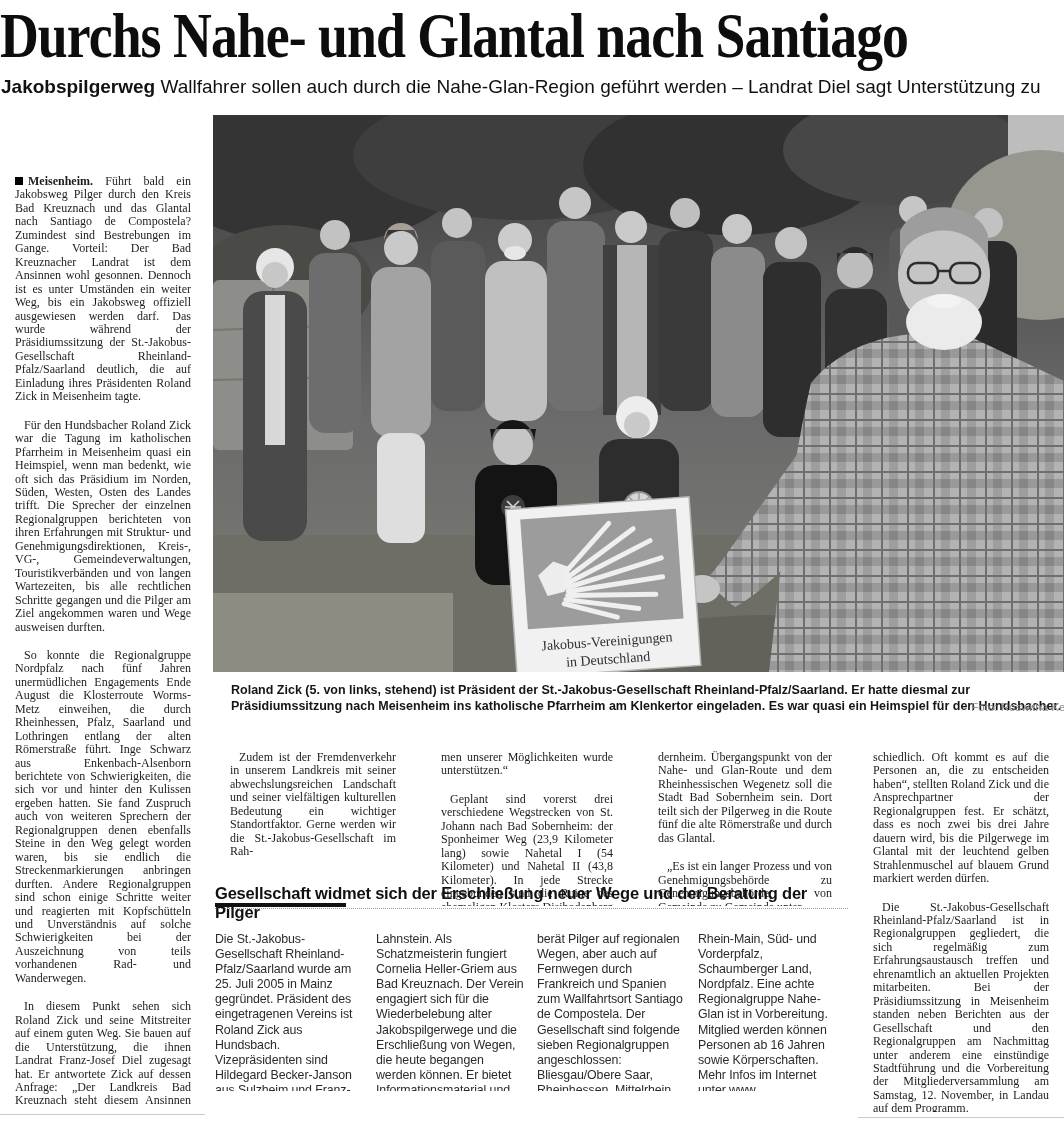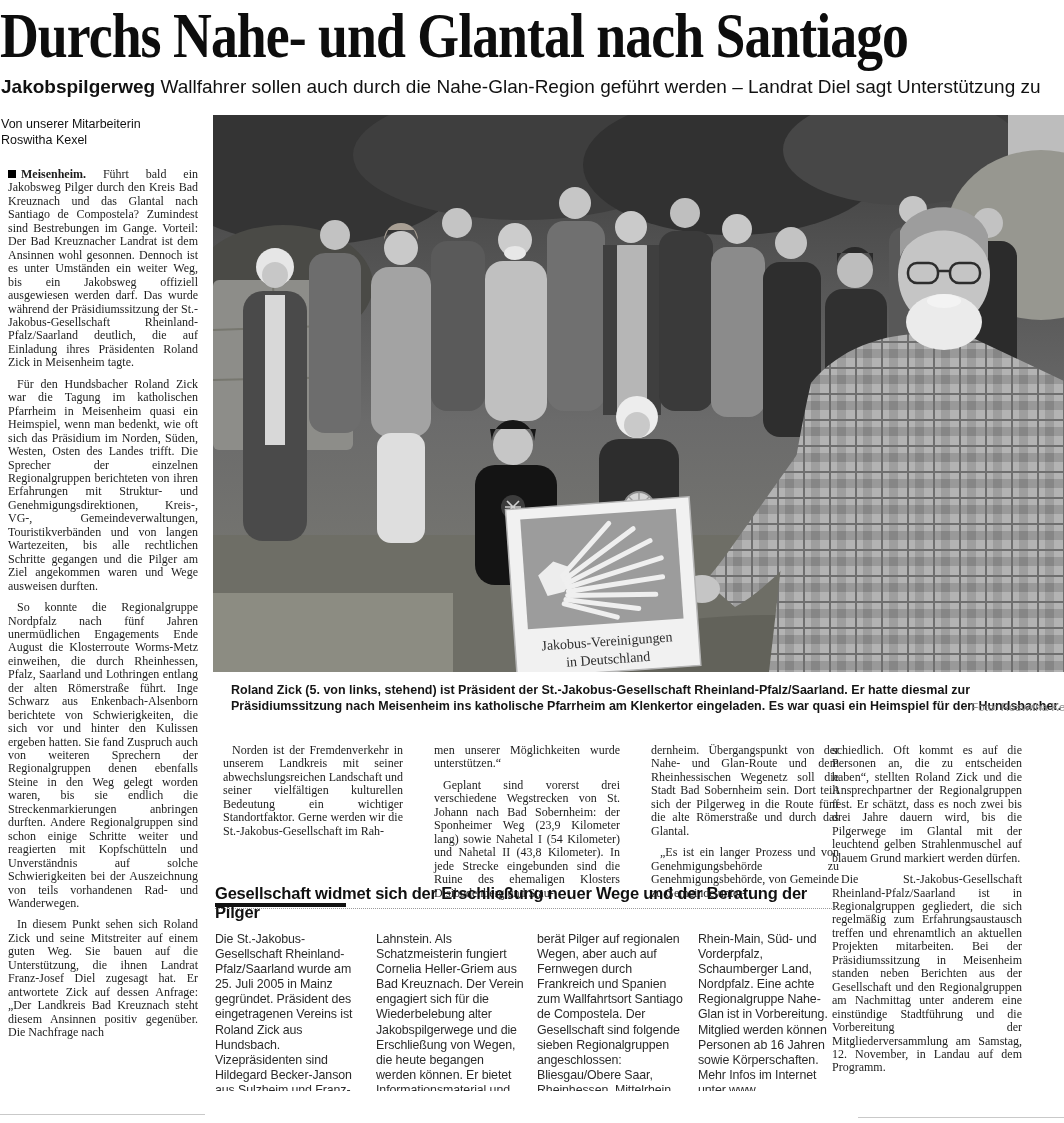--- a/index.html
+++ b/index.html
@@ -13,31 +13,31 @@
     transform:scale(0.96,1.12);transform-origin:0 0;}
   .subhead{position:absolute;left:1px;top:76px;width:1063px;
     font-family:"Liberation Sans",sans-serif;font-size:19px;color:#111;}
   .subhead .kicker{font-weight:bold;}
   .byline{position:absolute;left:1px;top:116px;width:200px;
     font-family:"Liberation Sans",sans-serif;font-size:12.5px;line-height:16px;color:#111;}
 
   
   .serifcol{position:absolute;font-size:12px;line-height:13.45px;
     text-align:justify;hyphens:auto;overflow:hidden;}
-  .serifcol p{margin:8px;}
+  .serifcol p{margin:15px;}
   .serifcol p.ind{text-indent:9px;}
   .lead-square{display:inline-block;width:8px;height:8px;background:#000;margin-right:5px;}
   .lead-loc{font-weight:bold;}
   .quietrule{position:absolute;height:0;border-top:1px solid #c9c9c9;}
 
   .col1{left:0;top:160px;width:206px;height:948px;}
   .colA{left:215px;top:736px;width:196px;height:170px;}
   .colB{left:426px;top:736px;width:202px;height:170px;}
   .colC{left:643px;top:736px;width:204px;height:170px;}
-  .colD{left:824px;top:736px;width:206px;height:376px;}
+  .colD{left:858px;top:736px;width:206px;height:376px;}
 
   
   .photo{position:absolute;left:213px;top:115px;width:851px;height:557px;background:#555;}
   .photo svg{display:block;}
 
   
   .caption{position:absolute;left:215px;top:682px;width:849px;height:34px;
     font-family:"Liberation Sans",sans-serif;font-size:12.5px;line-height:16px;
     font-weight:bold;color:#151515;margin-left:16px;}
   .credit{position:absolute;right:0;bottom:1px;font-weight:normal;font-size:11.5px;color:#8a8a8a;}
@@ -55,24 +55,20 @@
 <body>
 
 <div class="page">
 
   <h1 class="headline">Durchs Nahe- und Glantal nach Santiago</h1>
 
   <div class="subhead">
     <span class="kicker">Jakobspilgerweg</span><span> Wallfahrer sollen auch durch die Nahe-Glan-Region geführt werden – Landrat Diel sagt Unterstützung zu</span>
   </div>
 
-  <div class="byline">
-    <div>Von unserer Mitarbeiterin</div>
-    <div>Roswitha Kexel</div>
-  </div>
 
   <div class="serifcol col1">
     <p><span class="lead-square"></span><span class="lead-loc">Meisenheim.</span><span> Führt bald ein Jakobsweg Pilger durch den Kreis Bad Kreuznach und das Glantal nach Santiago de Compostela? Zumindest sind Bestrebungen im Gange. Vorteil: Der Bad Kreuznacher Landrat ist dem Ansinnen wohl gesonnen. Dennoch ist es unter Umständen ein weiter Weg, bis ein Jakobsweg offiziell ausgewiesen werden darf. Das wurde während der Präsidiumssitzung der St.-Jakobus-Gesellschaft Rheinland-Pfalz/Saarland deutlich, die auf Einladung ihres Präsidenten Roland Zick in Meisenheim tagte.</span></p>
     <p class="ind">Für den Hundsbacher Roland Zick war die Tagung im katholischen Pfarrheim in Meisenheim quasi ein Heimspiel, wenn man bedenkt, wie oft sich das Präsidium im Norden, Süden, Westen, Osten des Landes trifft. Die Sprecher der einzelnen Regionalgruppen berichteten von ihren Erfahrungen mit Struktur- und Genehmigungsdirektionen, Kreis-, VG-, Gemeindeverwaltungen, Touristikverbänden und von langen Wartezeiten, bis alle rechtlichen Schritte gegangen und die Pilger am Ziel angekommen waren und Wege ausweisen durften.</p>
     <p class="ind">So konnte die Regionalgruppe Nordpfalz nach fünf Jahren unermüdlichen Engagements Ende August die Klosterroute Worms-Metz einweihen, die durch Rheinhessen, Pfalz, Saarland und Lothringen entlang der alten Römerstraße führt. Inge Schwarz aus Enkenbach-Alsenborn berichtete von Schwierigkeiten, die sich vor und hinter den Kulissen ergeben hatten. Sie fand Zuspruch auch von weiteren Sprechern der Regionalgruppen denen ebenfalls Steine in den Weg gelegt worden waren, bis sie endlich die Streckenmarkierungen anbringen durften. Andere Regionalgruppen sind schon einige Schritte weiter und reagierten mit Kopfschütteln und Unverständnis auf solche Schwierigkeiten bei der Auszeichnung von teils vorhandenen Rad- und Wanderwegen.</p>
     <p class="ind">In diesem Punkt sehen sich Roland Zick und seine Mitstreiter auf einem guten Weg. Sie bauen auf die Unterstützung, die ihnen Landrat Franz-Josef Diel zugesagt hat. Er antwortete Zick auf dessen Anfrage: „Der Landkreis Bad Kreuznach steht diesem Ansinnen positiv gegenüber. Die Nachfrage nach</p>
   </div>
 
   <div class="photo">
     <svg width="851" height="557" viewBox="0 0 851 557" xmlns="http://www.w3.org/2000/svg">
@@ -229,21 +225,21 @@
       </g>
     </svg>
   </div>
 
   <div class="caption">
     <span>Roland Zick (5. von links, stehend) ist Präsident der St.-Jakobus-Gesellschaft Rheinland-Pfalz/Saarland. Er hatte diesmal zur Präsidiumssitzung nach Meisenheim ins katholische Pfarrheim am Klenkertor eingeladen. Es war quasi ein Heimspiel für den Hundsbacher.</span>
     <span class="credit">Foto: Roswitha Kexel</span>
   </div>
 
   <div class="serifcol colA">
-    <p class="ind">Norden ist der Fremdenverkehr in unserem Landkreis mit seiner abwechslungsreichen Landschaft und seiner vielfältigen kulturellen Bedeutung ein wichtiger Standortfaktor. Gerne werden wir die St.-Jakobus-Gesellschaft im Rah-</p>
+    <p class="ind">Zudem ist der Fremdenverkehr in unserem Landkreis mit seiner abwechslungsreichen Landschaft und seiner vielfältigen kulturellen Bedeutung ein wichtiger Standortfaktor. Gerne werden wir die St.-Jakobus-Gesellschaft im Rah-</p>
   </div>
   <div class="serifcol colB">
     <p>men unserer Möglichkeiten wurde unterstützen.“</p>
     <p class="ind">Geplant sind vorerst drei verschiedene Wegstrecken von St. Johann nach Bad Sobernheim: der Sponheimer Weg (23,9 Kilometer lang) sowie Nahetal I (54 Kilometer) und Nahetal II (43,8 Kilometer). In jede Strecke eingebunden sind die Ruine des ehemaligen Klosters Disibodenberg und Stau-</p>
   </div>
   <div class="serifcol colC">
     <p>dernheim. Übergangspunkt von der Nahe- und Glan-Route und dem Rheinhessischen Wegenetz soll die Stadt Bad Sobernheim sein. Dort teilt sich der Pilgerweg in die Route fünf die alte Römerstraße und durch das Glantal.</p>
     <p class="ind">„Es ist ein langer Prozess und von Genehmigungsbehörde zu Genehmigungsbehörde, von Gemeinde zu Gemeinde unter-</p>
   </div>
   <div class="serifcol colD">

